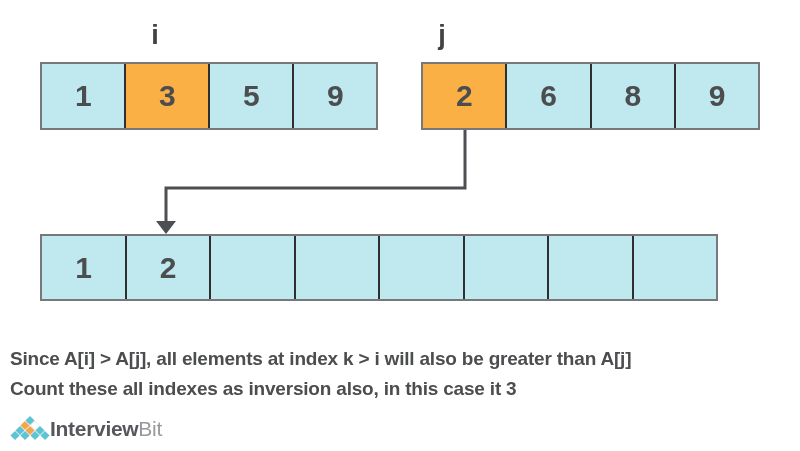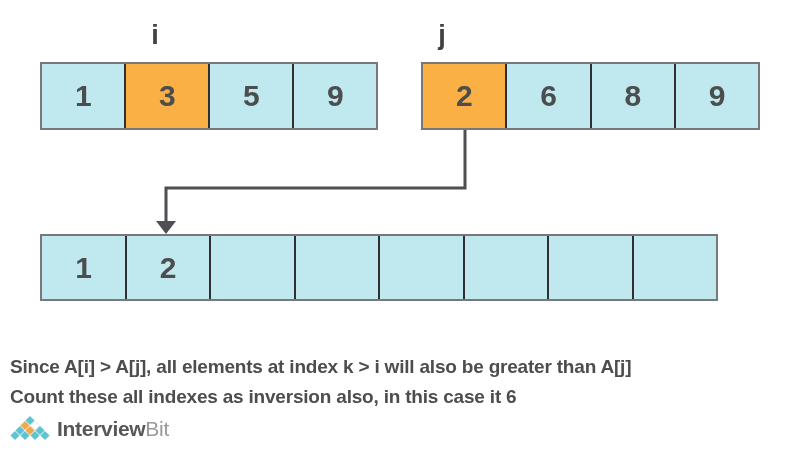--- a/index.html
+++ b/index.html
@@ -57,37 +57,36 @@
     position: absolute;
     left: 0; top: 0;
     width: 800px; height: 451px;
     pointer-events: none;
   }
 
   
   .caption {
     position: absolute;
     left: 10px;
-    top: 352px;
+    top: 344px;
     width: 790px;
     color: #4c4d4f;
     font-size: 19px;
     font-weight: 700;
     letter-spacing: -0.2px;
     line-height: 30px;
   }
 
   
   .logo {
     position: absolute;
     left: 10px;
     top: 415px;
     display: flex;
     align-items: center;
-    gap: 7px;
   }
   .logo-mark { display: block; width: 40px; height: 27px; }
   .logo-text { font-size: 21px; letter-spacing: -0.3px; white-space: nowrap; }
   .logo-brand  { font-weight: 700; color: #56575a; }
   .logo-suffix { font-weight: 400; color: #97999c; }
 </style>
 </head>
 <body>
 
 <div class="canvas">
@@ -120,21 +119,21 @@
     <div class="cell"></div>
     <div class="cell"></div>
     <div class="cell"></div>
     <div class="cell"></div>
     <div class="cell"></div>
     <div class="cell"></div>
   </div>
 
   <div class="caption">
     <div>Since A[i] &gt; A[j], all elements at index k &gt; i will also be greater than A[j]</div>
-    <div>Count these all indexes as inversion also, in this case it 6</div>
+    <div>Count these all indexes as inversion also, in this case it 3</div>
   </div>
 
   <div class="logo">
     <svg class="logo-mark" viewBox="0 0 40 26" xmlns="http://www.w3.org/2000/svg" aria-hidden="true">
 
       <path d="M20 0.4 L24.6 5 L20 9.6 L15.4 5 Z" fill="#5ec4d4"></path>
 
       <path d="M15 5.4 L19.6 10 L15 14.6 L10.4 10 Z" fill="#f2a74b"></path>
       <path d="M25 5.4 L29.6 10 L25 14.6 L20.4 10 Z" fill="#ffffff" stroke="#dcdcdc" stroke-width="0.6"></path>
 

